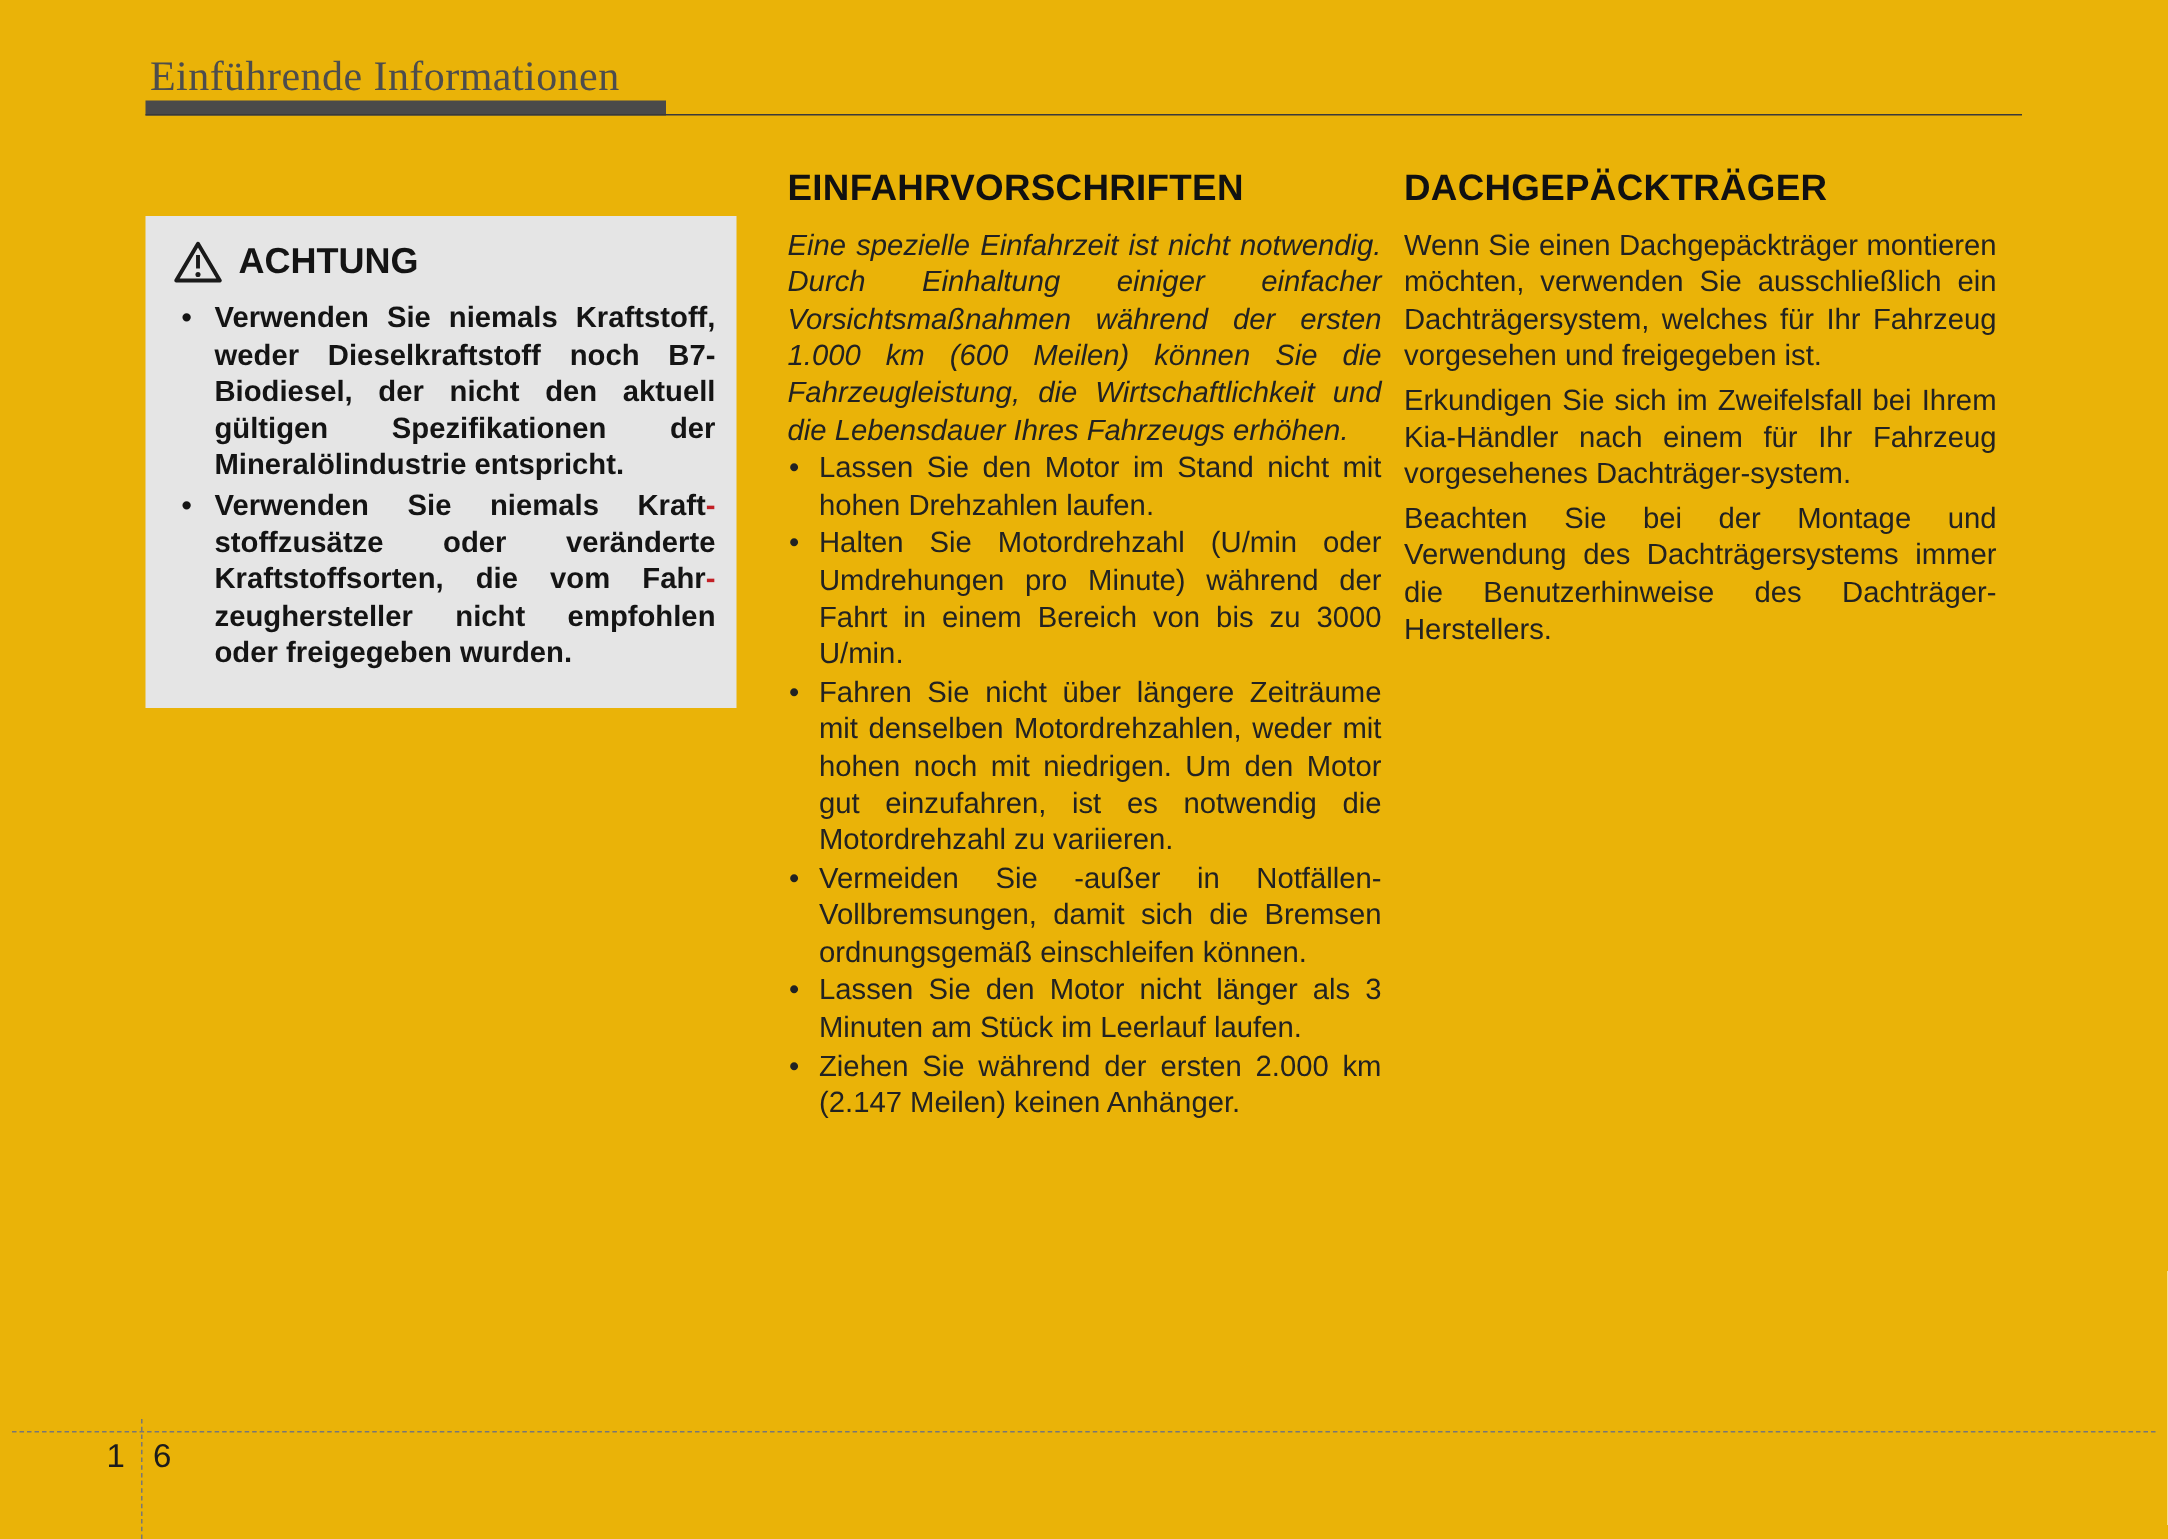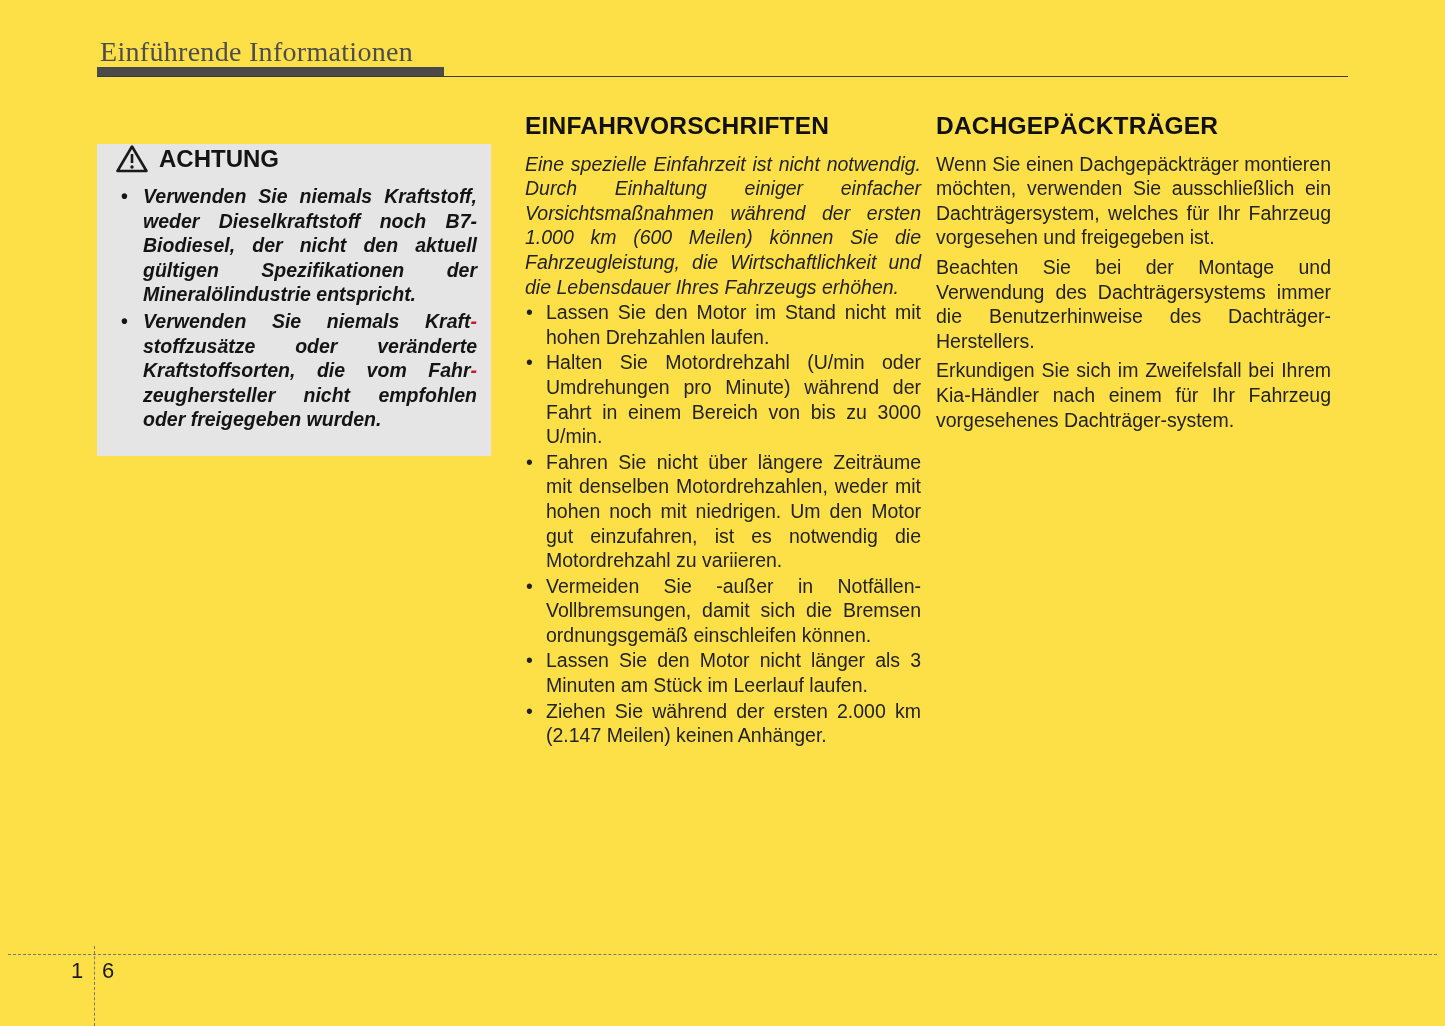--- a/index.html
+++ b/index.html
@@ -1,21 +1,21 @@
 <!DOCTYPE html>
 <html><head>
 <meta charset="utf-8">
 <style>
   * { margin: 0; padding: 0; box-sizing: border-box; }
   html, body { background: #ffffff; }
   .page {
     position: relative;
     width: 1445px;
     height: 1026px;
-    background: #fde047;
+    background: #eab308;
     font-family: "Liberation Sans", sans-serif;
     color: #1c1c1c;
     overflow: hidden;
   }
   
   .header-title {
     position: absolute;
     left: 100px;
     top: 36px;
     font-family: "Liberation Serif", serif;
@@ -58,41 +58,40 @@
     color: #111;
     letter-spacing: 0.2px;
     text-align: left;
     margin-bottom: 13px;
     white-space: nowrap;
     margin-top: 10px;
   }
   
   .caution-box {
     background: #e5e5e5;
-    padding: 0 14px 22px 14px;
+    padding: 16px 14px 22px 14px;
   }
   .caution-title-row {
     display: flex;
     align-items: center;
     gap: 10px;
     margin-bottom: 10px;
     padding-left: 4px;
   }
   .caution-title {
     font-size: 24px;
     font-weight: bold;
     color: #141414;
   }
   .warn-icon svg { display: block; }
   .caution-list { list-style: none; }
   .caution-list li {
     position: relative;
     padding-left: 32px;
     font-weight: bold;
-    font-style: italic;
     color: #141414;
     margin-bottom: 2px;
   }
   .caution-list li::before {
     content: "\2022";
     position: absolute;
     left: 10px;
     font-style: normal;
   }
   .red-hyphen { color: #c22026; }
@@ -180,22 +179,22 @@
         <li>Vermeiden Sie -außer in Notfällen- Vollbremsungen, damit sich die Bremsen ordnungsgemäß einschleifen können.</li>
         <li>Lassen Sie den Motor nicht länger als 3 Minuten am Stück im Leerlauf laufen.</li>
         <li>Ziehen Sie während der ersten 2.000 km (2.147 Meilen) keinen Anhänger.</li>
       </ul>
   </section>
 
   <section class="col col3">
     <h2 class="section-heading">DACHGEPÄCKTRÄGER</h2>
     <div>
         <p class="para">Wenn Sie einen Dachgepäckträger montieren möchten, verwenden Sie ausschließlich ein Dachträgersystem, welches für Ihr Fahrzeug vorgesehen und freigegeben ist.</p>
+        <p class="para">Erkundigen Sie sich im Zweifelsfall bei Ihrem Kia-Händler nach einem für Ihr Fahrzeug vorgesehenes Dachträger-system.</p>
         <p class="para">Beachten Sie bei der Montage und Verwendung des Dachträgersystems immer die Benutzerhinweise des Dachträger-Herstellers.</p>
-        <p class="para">Erkundigen Sie sich im Zweifelsfall bei Ihrem Kia-Händler nach einem für Ihr Fahrzeug vorgesehenes Dachträger-system.</p>
       </div>
   </section>
 
   <div class="footer-dash-h"></div>
   <div class="footer-dash-v"></div>
   <div class="page-num-left">1</div>
   <div class="page-num-right">6</div>
 
 </div>
 

